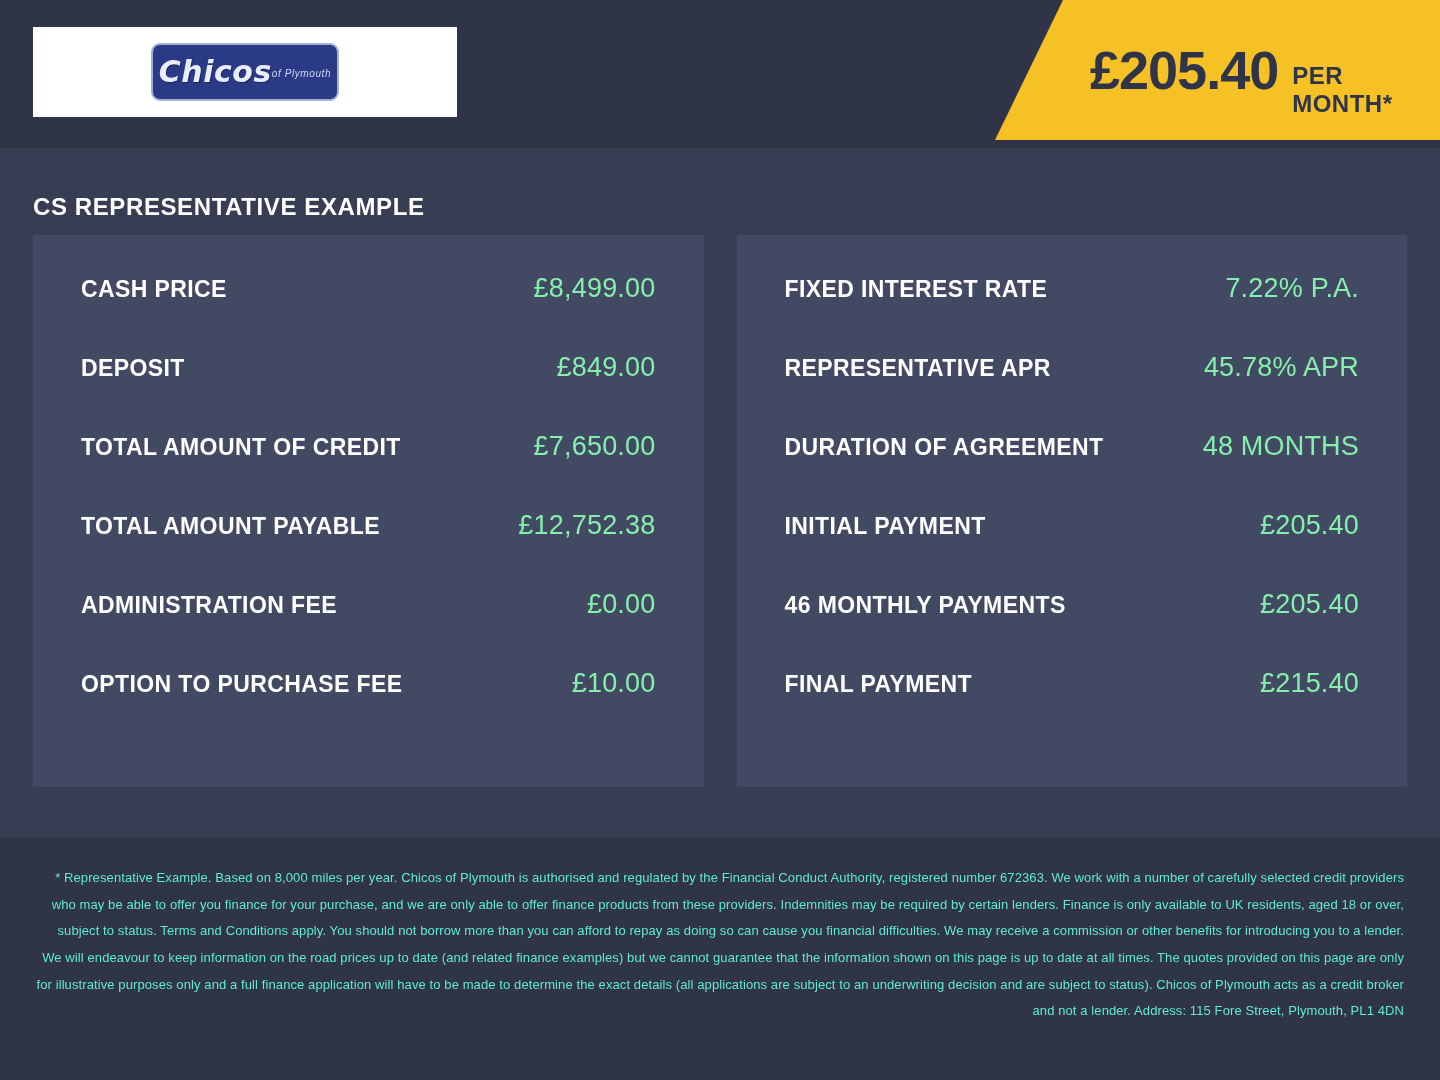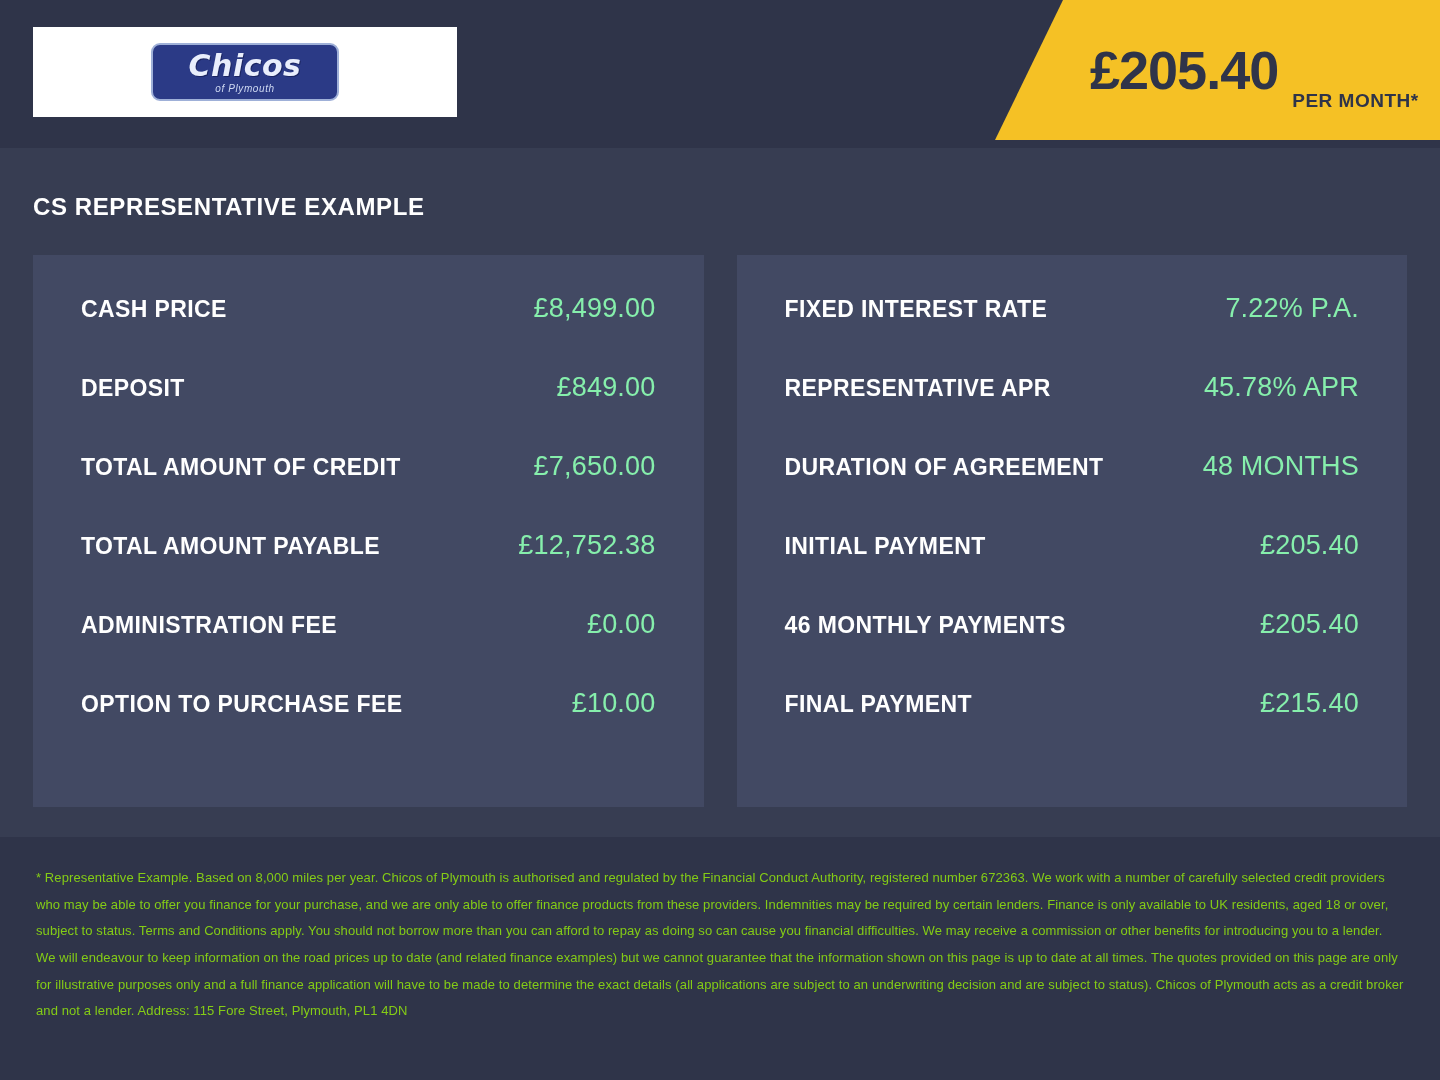--- a/index.html
+++ b/index.html
@@ -36,21 +36,20 @@
     align-items: center;
     justify-content: center;
   }
   .logo-inner {
     width: 188px;
     height: 58px;
     background: #2b3a86;
     border: 2px solid #9fb0d8;
     border-radius: 9px;
     display: flex;
-    flex-direction: column;
     align-items: center;
     justify-content: center;
     line-height: 1;
   }
   .logo-main {
     color: #e9eefc;
     font-family: "DejaVu Sans", sans-serif;
     font-size: 30px;
     font-weight: bold;
     font-style: italic;
@@ -80,43 +79,43 @@
   }
   .price-amount {
     color: #2f3449;
     font-size: 54px;
     font-weight: bold;
     letter-spacing: -1px;
     line-height: 1;
   }
   .price-per {
     color: #2f3449;
-    font-size: 19px;
+    font-size: 24px;
     font-weight: bold;
     letter-spacing: 0.5px;
     margin-left: 14px;
     padding-bottom: 4px;
     align-self: flex-end;
-    margin-bottom: 24px;
+    margin-bottom: 18px;
   }
 
   
   .title {
     color: #ffffff;
     font-size: 24px;
     font-weight: bold;
     letter-spacing: 0.6px;
     margin: 45px 0 0 33px;
   }
 
   
   .panels {
     display: flex;
     gap: 33px;
-    margin: 34px 33px 0 33px;
+    margin: 14px 33px 0 33px;
   }
   .panel {
     flex: 1;
     background: #424963;
     padding: 38px 48px 40px 48px;
   }
   .row {
     display: flex;
     align-items: baseline;
     justify-content: space-between;
@@ -141,25 +140,25 @@
   .disclaimer {
     position: absolute;
     left: 0;
     right: 0;
     bottom: 0;
     background: #2f3449;
     padding: 28px 36px 30px 36px;
     height: 243px;
   }
   .disclaimer p {
-    color: #84cc16;
+    color: #5eead4;
     font-size: 13px;
     line-height: 2.05;
     letter-spacing: 0.1px;
-    text-align: left;
+    text-align: right;
   }
 </style>
 </head>
 <body>
 
 <div class="page">
 
   <div class="header">
 
     <div class="logo-box">

